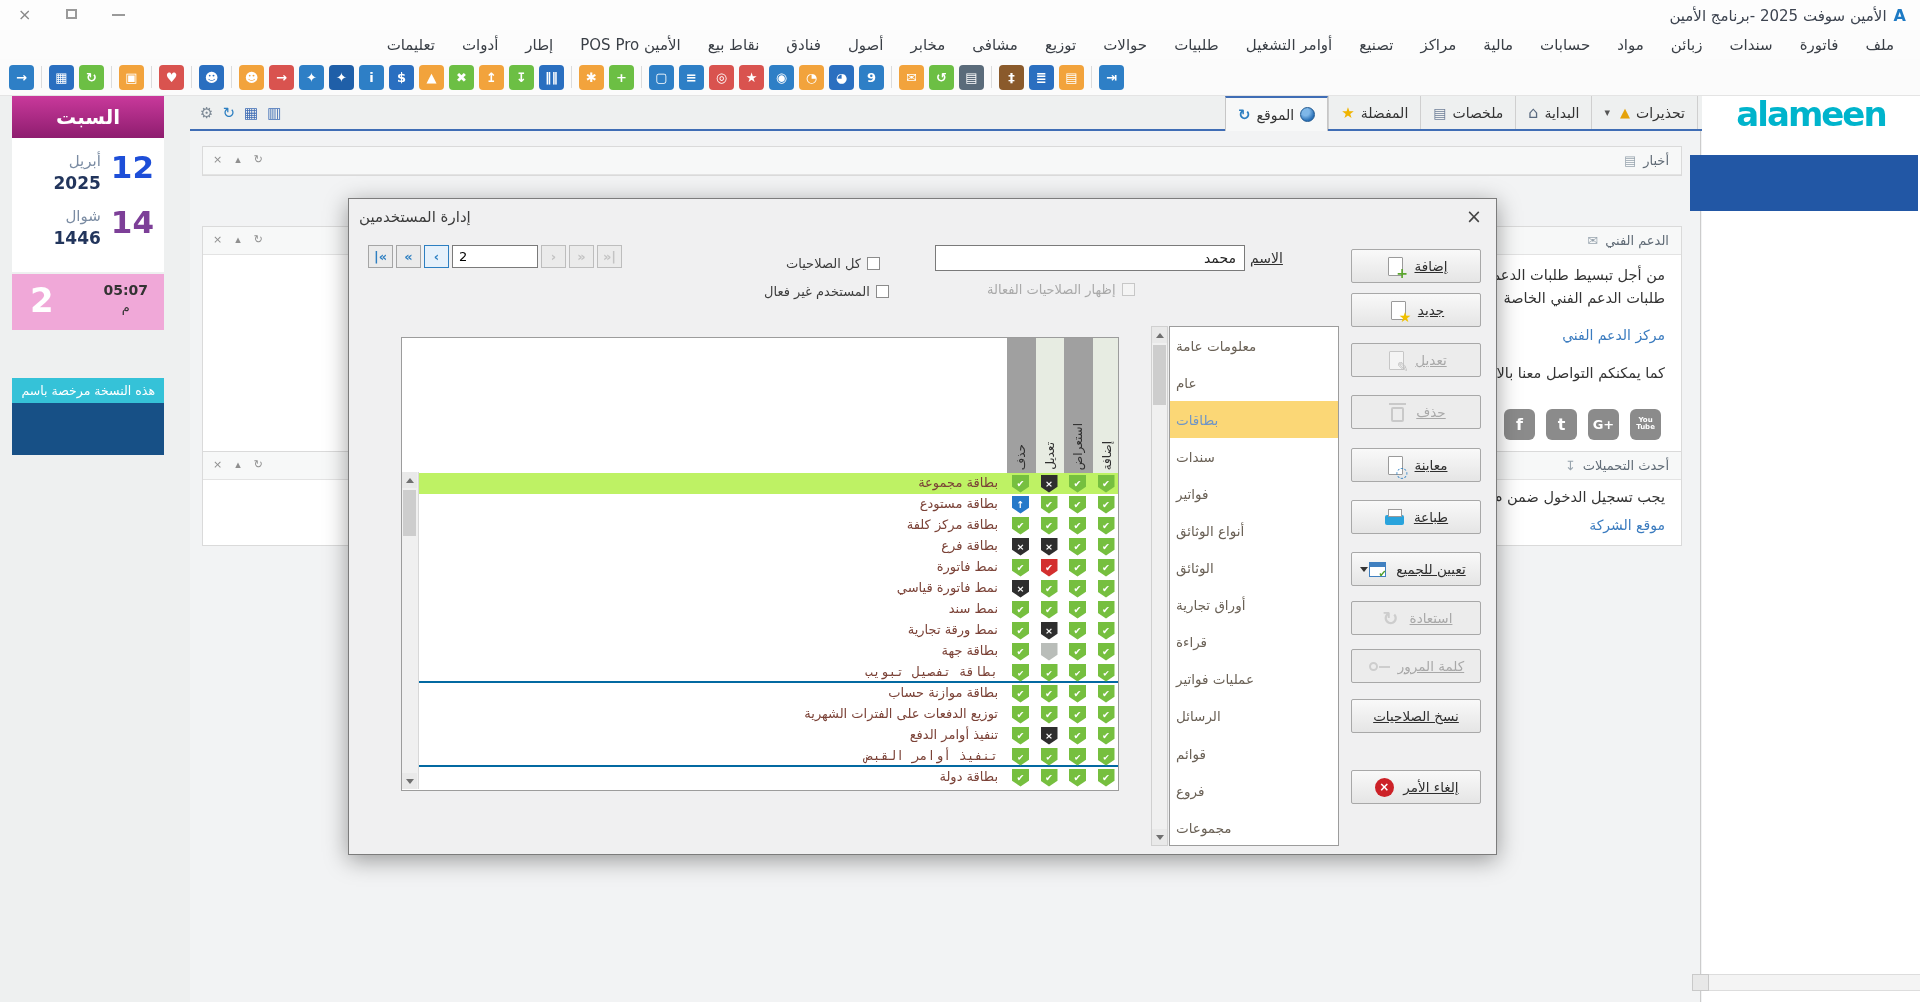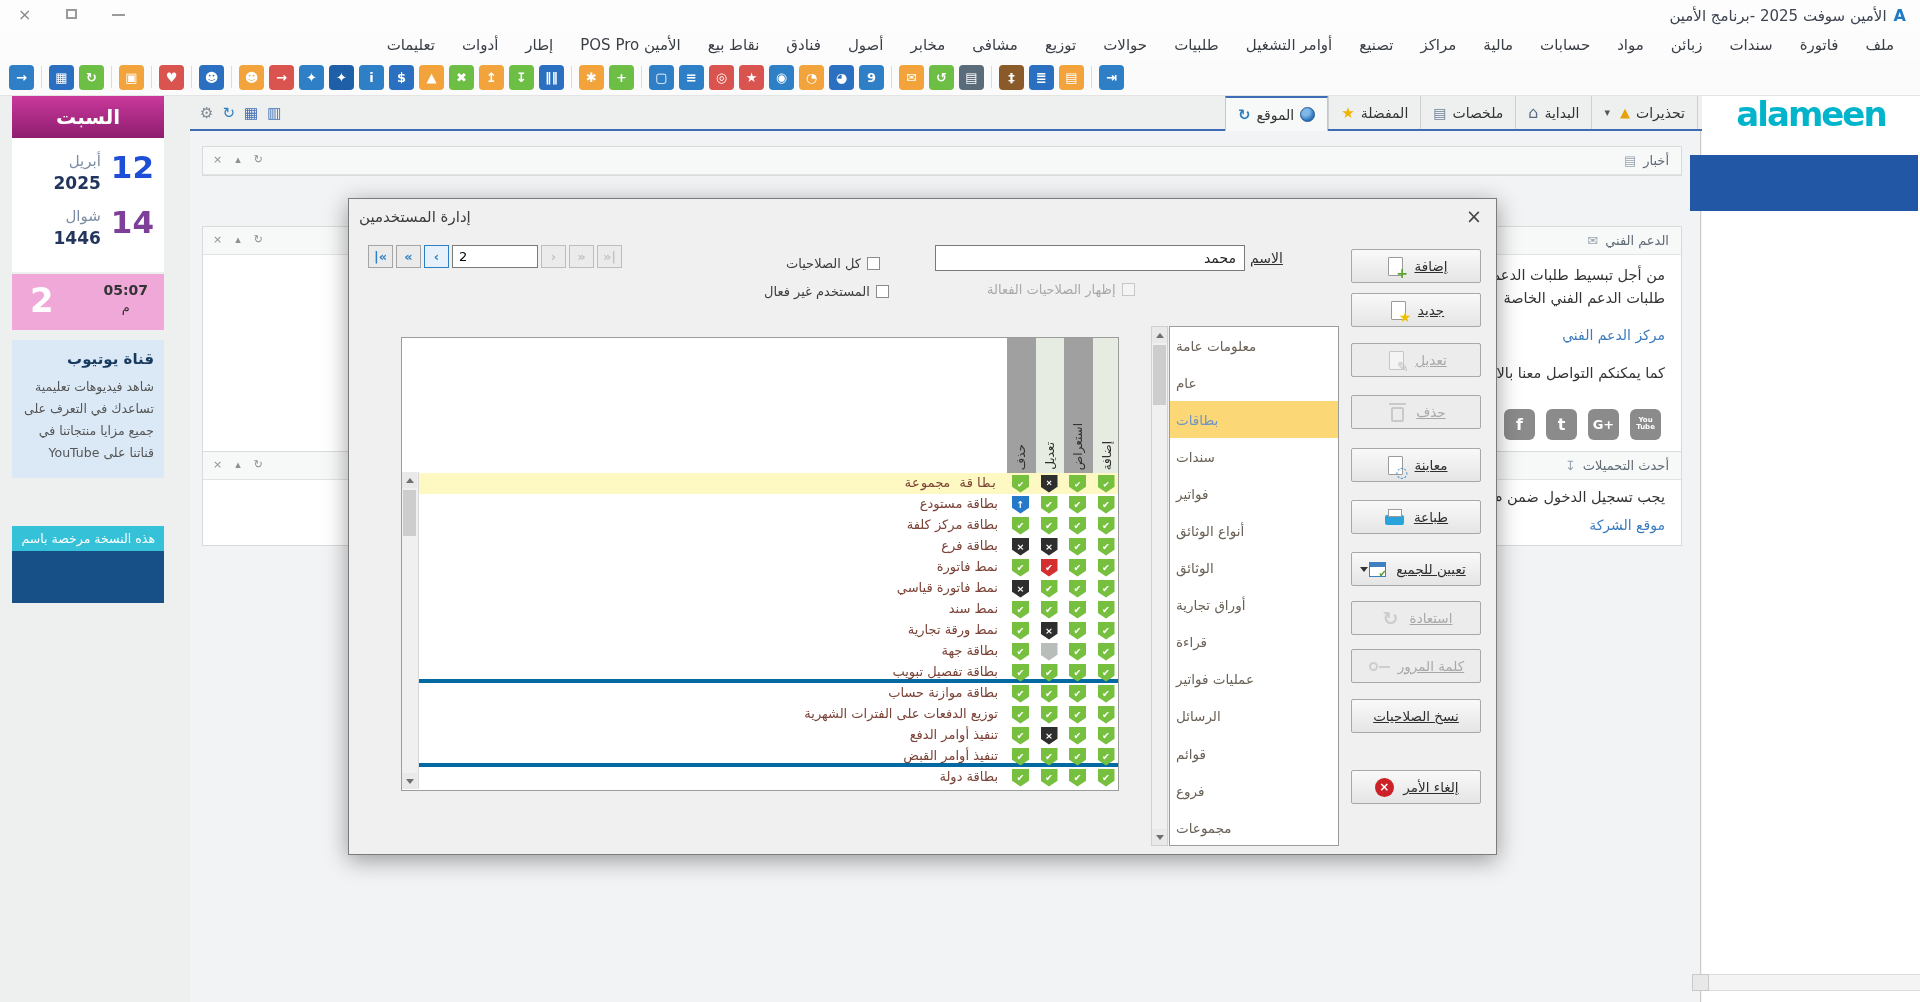--- a/index.html
+++ b/index.html
@@ -142,22 +142,22 @@
   
   #tbl { position:absolute; left:52px; top:138px; width:718px; height:454px; background:#fff;
     border:1px solid #9c9c9c; overflow:hidden; }
   .stripe { position:absolute; top:0; width:28.5px; height:135px; }
   .stripe .vtxt { position:absolute; bottom:3px; left:50%; transform:translateX(-50%) rotate(180deg);
     writing-mode:vertical-rl; font-size:12px; color:#2f2f2f; white-space:nowrap; }
   #rows { position:absolute; left:0; top:135px; right:0; bottom:0; }
   .prow { position:relative; height:21px; }
   .prow .lbl { position:absolute; right:120px; top:2px; font-size:13px; color:#7b4237;
     white-space:nowrap; direction:rtl; }
-  .prow.selected { background:#fef9c3;font-family:Liberation Mono, monospace; }
-  .prow.sep-after { border-bottom:4px solid #0369a1; }
+  .prow.selected { background:#bef264; }
+  .prow.sep-after { border-bottom:2px solid #0369a1;font-family:Liberation Mono, monospace; }
   .sh { position:absolute; top:1.5px; width:17px; height:18px; display:flex; align-items:center;
     justify-content:center; color:#fff; font-size:9.5px; font-weight:bold;
     clip-path:polygon(0 0,100% 0,100% 68%,50% 100%,0 68%); }
   #tbl-scroll { left:53px; top:273px; height:317px; border:none; border-right:1px solid #d8d8d8; }
 
   
   .dbtn { position:absolute; left:1002px; width:130px; height:34px;
     background:linear-gradient(#f9f9f9,#e5e5e5); border:1px solid #a8a8a8; border-radius:2px;
     display:flex; align-items:center; justify-content:center; gap:8px; font-size:13.5px; color:#2e2e2e; }
   .dbtn .lab { text-decoration:underline; }
@@ -336,24 +336,20 @@
         <div class="d-big" id="hijri-big">14</div>
       </div>
     </div>
     <div id="cal-time">
       <div id="time-big">2</div>
       <div id="time-col">
         <div id="time-clock">05:07</div>
         <div id="time-ampm">م</div>
       </div>
     </div>
-    <div id="yt-box">
-      <div id="yt-title">قناة يوتيوب</div>
-      <div id="yt-text">شاهد فيديوهات تعليمية تساعدك في التعرف على جميع مزايا منتجاتنا في قناتنا على YouTube</div>
-    </div>
     <div id="license">هذه النسخة مرخصة باسم</div>
     <div id="navy-box"></div>
   </div>
 
   <div id="webpage">
     <div id="wp-divider"></div>
     <div id="wp-right">
       <div id="wp-banner"></div>
     </div>
 

